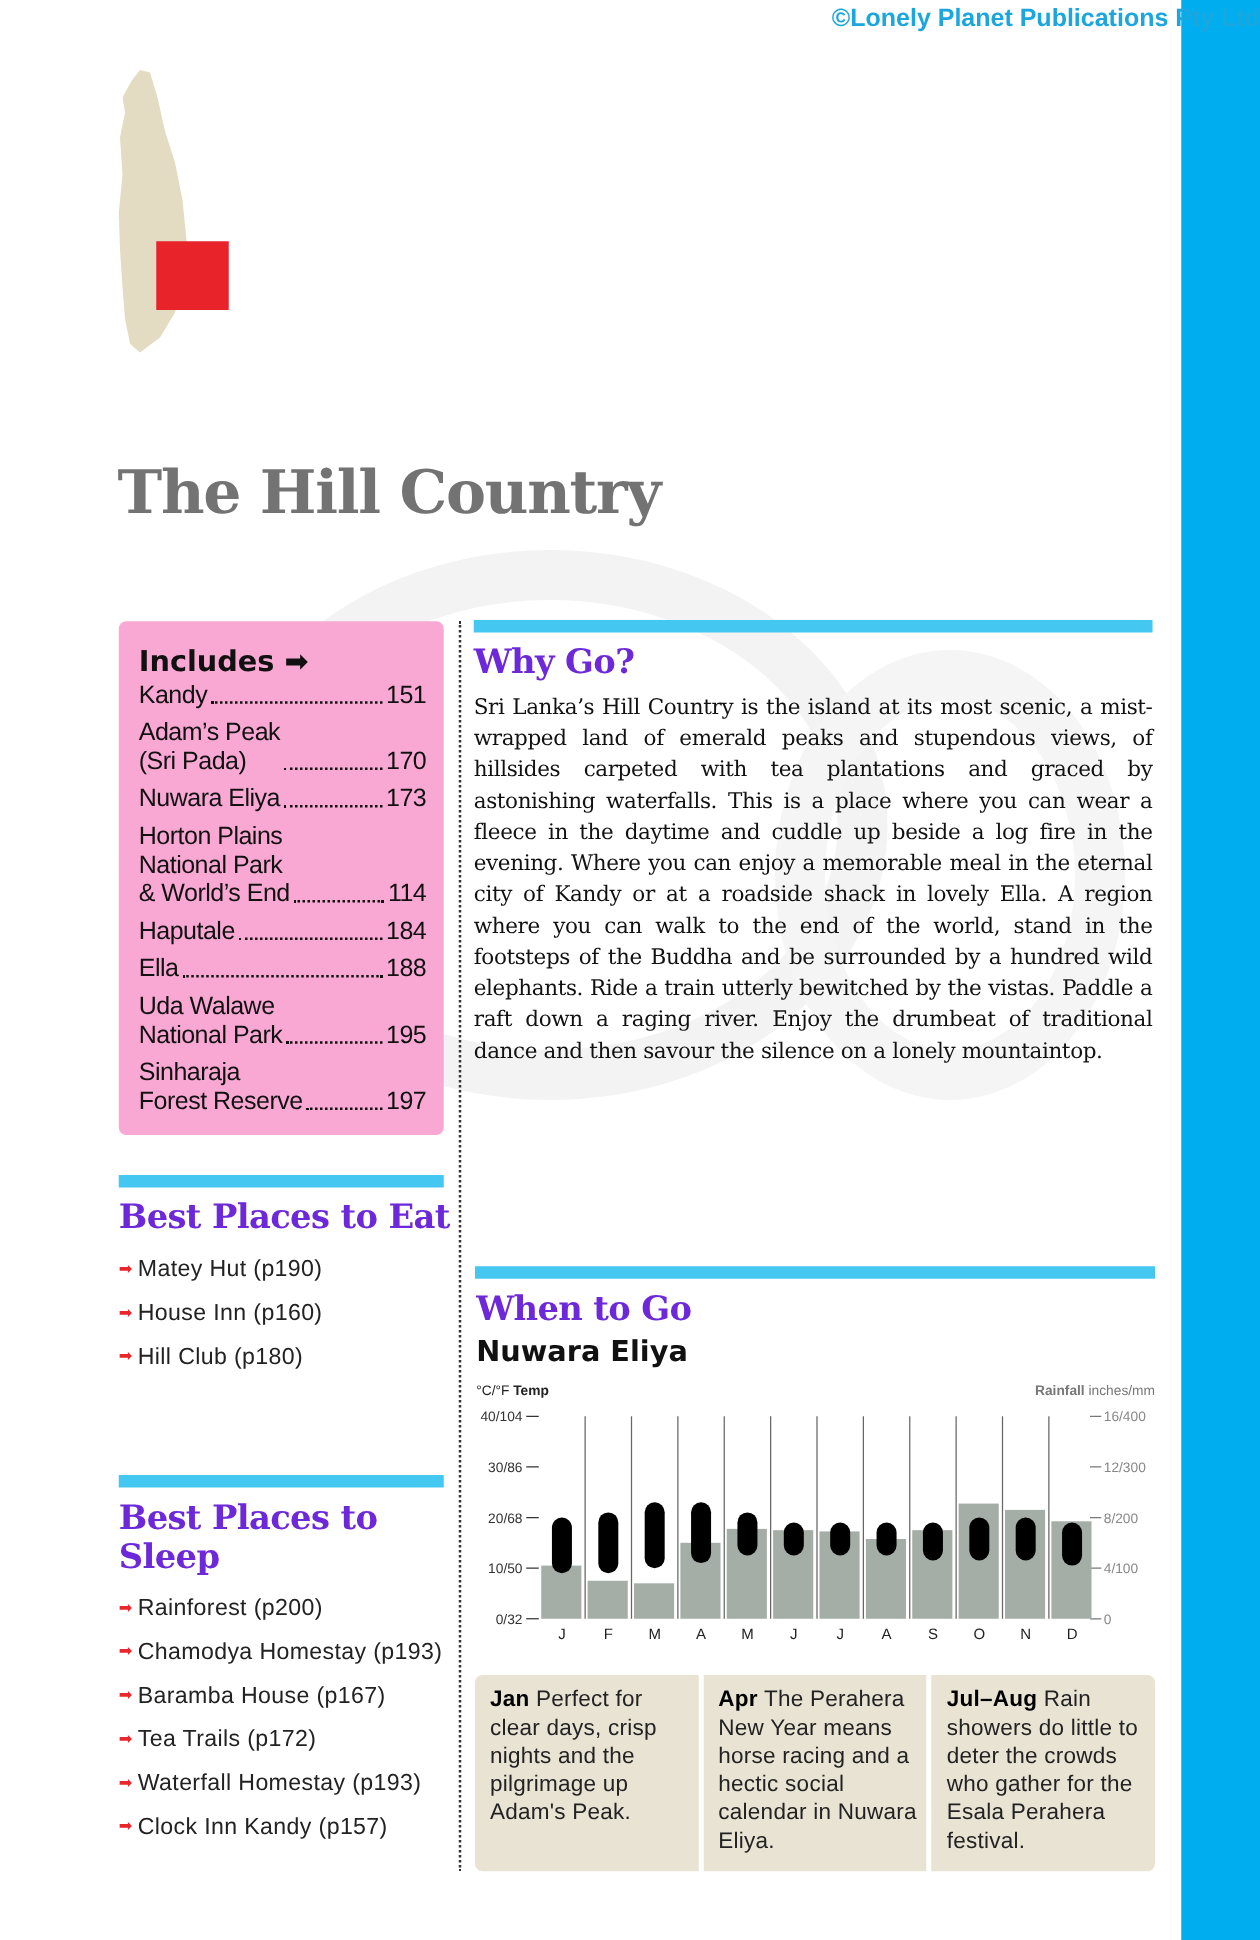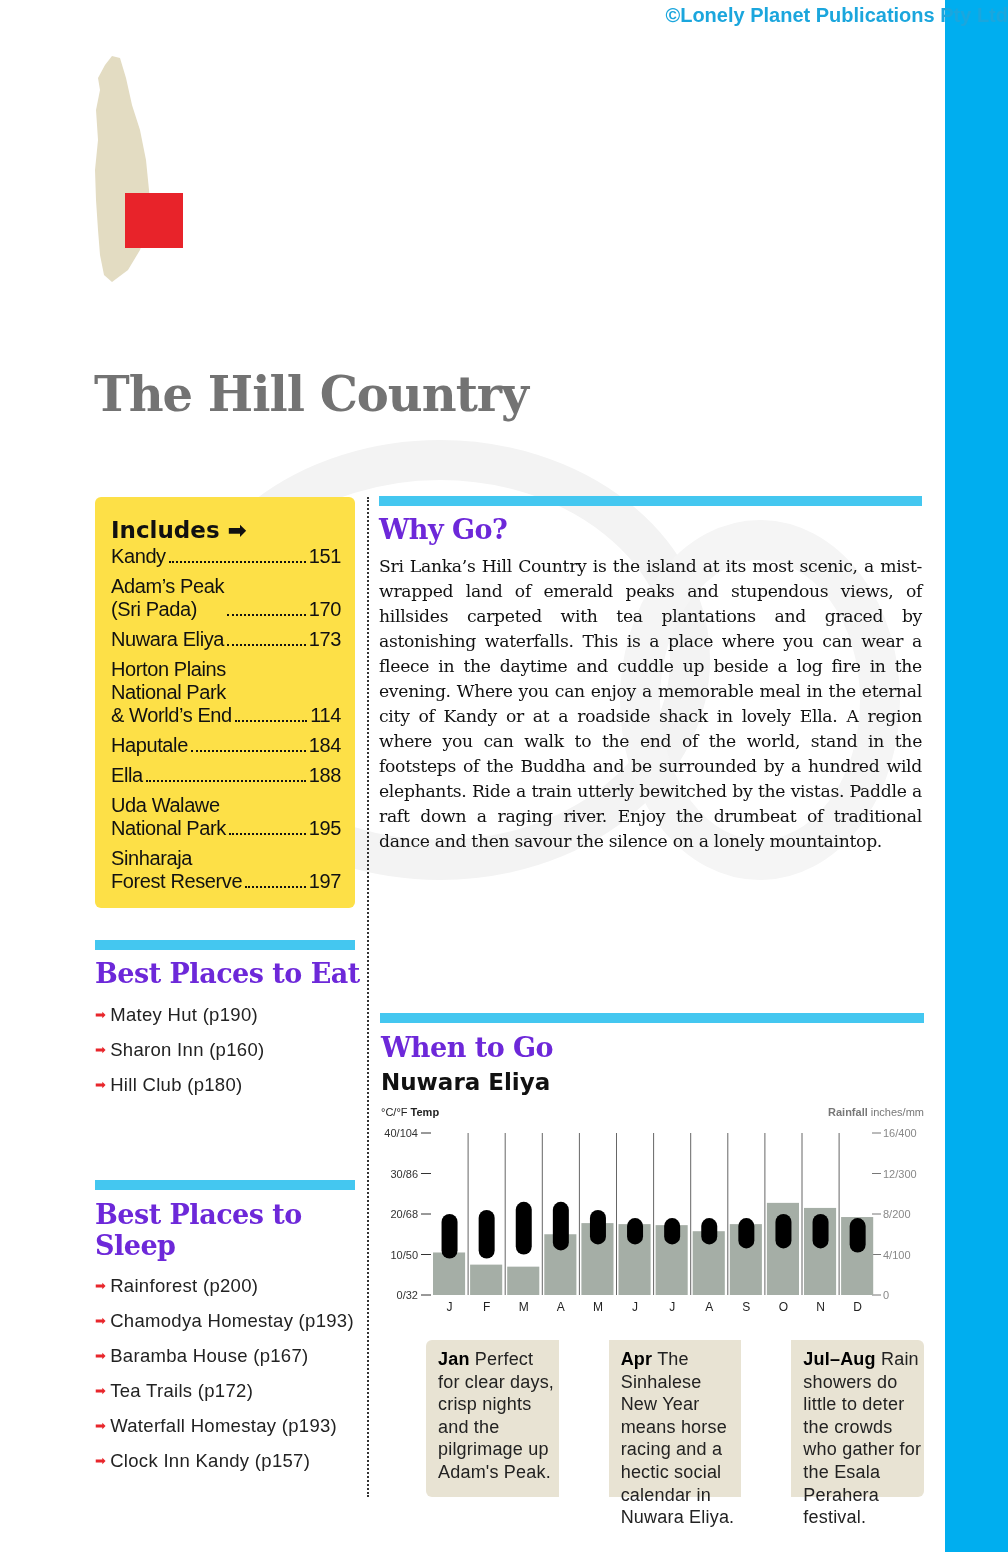--- a/index.html
+++ b/index.html
@@ -6,21 +6,21 @@
   body { width:1008px; height:1552px; position:relative; background:#ffffff; overflow:hidden;
          font-family:"Liberation Sans", sans-serif; color:#111; }
   .side-band { position:absolute; left:945px; top:0; width:63px; height:1552px; background:#00aeef; }
   .copyright { position:absolute; left:0; width:1008px; top:4px; text-align:right; color:#1ba6dd;
                font-weight:bold; font-size:20px; letter-spacing:0px; }
   .map { position:absolute; left:90px; top:50px; width:150px; height:240px; }
   .title { position:absolute; left:94px; top:366px; font-family:"DejaVu Serif", serif; font-weight:bold;
            font-size:48px; letter-spacing:-1px; color:#737373; }
   .watermark { position:absolute; left:140px; top:440px; width:780px; height:460px; pointer-events:none; }
 
-  .includes { position:absolute; left:95px; top:497px; width:260px; height:411px; background:#fde047;
+  .includes { position:absolute; left:95px; top:497px; width:260px; height:411px; background:#f9a8d4;
               border-radius:6px; box-sizing:border-box; padding:20px 14px 0 16px; }
   .includes h3 { margin:0 0 2px 0; font-weight:900; font-size:23px; font-family:"DejaVu Sans", sans-serif; }
   .inc-item { display:flex; align-items:flex-end; font-size:20px; line-height:23px; margin-bottom:7px; letter-spacing:-0.4px; }
   .inc-name { white-space:pre-line; }
   .inc-dots { flex:1; border-bottom:2px dotted #111; margin:0 3px 5px 3px; min-width:10px; }
   .inc-page { }
 
   .vdivider { position:absolute; left:367px; top:497px; width:0; height:1000px; border-left:2px dotted #333; }
 
   .bluebar { position:absolute; height:10px; background:#44c7f0; }
@@ -28,21 +28,21 @@
   .why-text { position:absolute; left:379px; top:554px; width:543px; font-family:"DejaVu Serif", serif; font-size:17.2px;
               line-height:25px; text-align:justify; color:#111; letter-spacing:-0.3px; }
 
   .list { position:absolute; left:95px; width:262px; font-size:18.5px; line-height:24px; color:#222; letter-spacing:0.3px; }
   .list-item { margin-bottom:9px; }
   .arrow { color:#e8262b; font-size:13px; margin-right:4px; position:relative; top:-2px; }
 
   .city { position:absolute; left:381px; top:1069px; font-weight:bold; font-size:23px; font-family:"DejaVu Sans", sans-serif; }
   .chart { position:absolute; left:375px; top:1100px; width:560px; height:220px; }
   .notes { position:absolute; left:380px; top:1340px; width:544px; height:157px; display:flex; gap:4px; }
-  .note { flex:1; background:#e8e3d3; box-sizing:border-box; padding:8px 2px 0 12px; font-size:18px; line-height:22.6px; color:#222; letter-spacing:0.2px;margin-left:46px; }
+  .note { flex:1; background:#e8e3d3; box-sizing:border-box; padding:8px 2px 0 12px; font-size:18px; line-height:22.6px; color:#222; letter-spacing:0.2px; }
   .note:first-child { border-radius:6px 0 0 6px; }
   .note:last-child { border-radius:0 6px 6px 0; }
   .note b { color:#000; }
 </style>
 </head>
 <body>
 
 <div class="side-band"></div>
 <div class="copyright">©Lonely Planet Publications Pty Ltd</div>
 
@@ -112,21 +112,21 @@
 <div class="vdivider"></div>
 
 <div class="bluebar" style="left:379px; top:496px; width:543px;"></div>
 <h2 class="section-h" style="left:379px; top:514px;">Why Go?</h2>
 <div class="why-text">Sri Lanka’s Hill Country is the island at its most scenic, a mist-wrapped land of emerald peaks and stupendous views, of hillsides carpeted with tea plantations and graced by astonishing waterfalls. This is a place where you can wear a fleece in the daytime and cuddle up beside a log fire in the evening. Where you can enjoy a memorable meal in the eternal city of Kandy or at a roadside shack in lovely Ella. A region where you can walk to the end of the world, stand in the footsteps of the Buddha and be surrounded by a hundred wild elephants. Ride a train utterly bewitched by the vistas. Paddle a raft down a raging river. Enjoy the drumbeat of traditional dance and then savour the silence on a lonely mountaintop.</div>
 
 <div class="bluebar" style="left:95px; top:940px; width:260px;"></div>
 <h2 class="section-h" style="left:95px; top:958px;">Best Places to Eat</h2>
 <div class="list" style="top:1003px;" id="eat-list">
     <div class="list-item"><span class="arrow">➡</span><span>Matey Hut (p190)</span></div>
-    <div class="list-item"><span class="arrow">➡</span><span>Sharon Inn (p160)</span></div>
+    <div class="list-item"><span class="arrow">➡</span><span>House Inn (p160)</span></div>
     <div class="list-item"><span class="arrow">➡</span><span>Hill Club (p180)</span></div>
   </div>
 
 <div class="bluebar" style="left:95px; top:1180px; width:260px;"></div>
 <h2 class="section-h" style="left:95px; top:1199px; width:250px; line-height:31px;">Best Places to Sleep</h2>
 <div class="list" style="top:1274px;" id="sleep-list">
     <div class="list-item"><span class="arrow">➡</span><span>Rainforest (p200)</span></div>
     <div class="list-item"><span class="arrow">➡</span><span>Chamodya Homestay (p193)</span></div>
     <div class="list-item"><span class="arrow">➡</span><span>Baramba House (p167)</span></div>
     <div class="list-item"><span class="arrow">➡</span><span>Tea Trails (p172)</span></div>
@@ -205,15 +205,15 @@
     <rect x="429" y="107.925" width="32.1" height="87.075" fill="#a5aea6"></rect>
     <line x1="445.55" y1="122" x2="445.55" y2="140.425" stroke="#000" stroke-width="16" stroke-linecap="round"></line>
     <text x="445.55" y="211" font-size="12" text-anchor="middle" fill="#222" font-family="Liberation Sans, sans-serif">N</text>
     <rect x="466.1" y="117.0375" width="32.1" height="77.9625" fill="#a5aea6"></rect>
     <line x1="482.65000000000003" y1="126.05" x2="482.65000000000003" y2="144.475" stroke="#000" stroke-width="16" stroke-linecap="round"></line>
     <text x="482.65000000000003" y="211" font-size="12" text-anchor="middle" fill="#222" font-family="Liberation Sans, sans-serif">D</text>
   </svg>
 
 <div class="notes" id="notes">
     <div class="note"><b>Jan</b> <span>Perfect for clear days, crisp nights and the pilgrimage up Adam's Peak.</span></div>
-    <div class="note"><b>Apr</b> <span>The Sinhalese New Year means horse racing and a hectic social calendar in Nuwara Eliya.</span></div>
+    <div class="note"><b>Apr</b> <span>The Perahera New Year means horse racing and a hectic social calendar in Nuwara Eliya.</span></div>
     <div class="note"><b>Jul–Aug</b> <span>Rain showers do little to deter the crowds who gather for the Esala Perahera festival.</span></div>
   </div>
 
 </body></html>

